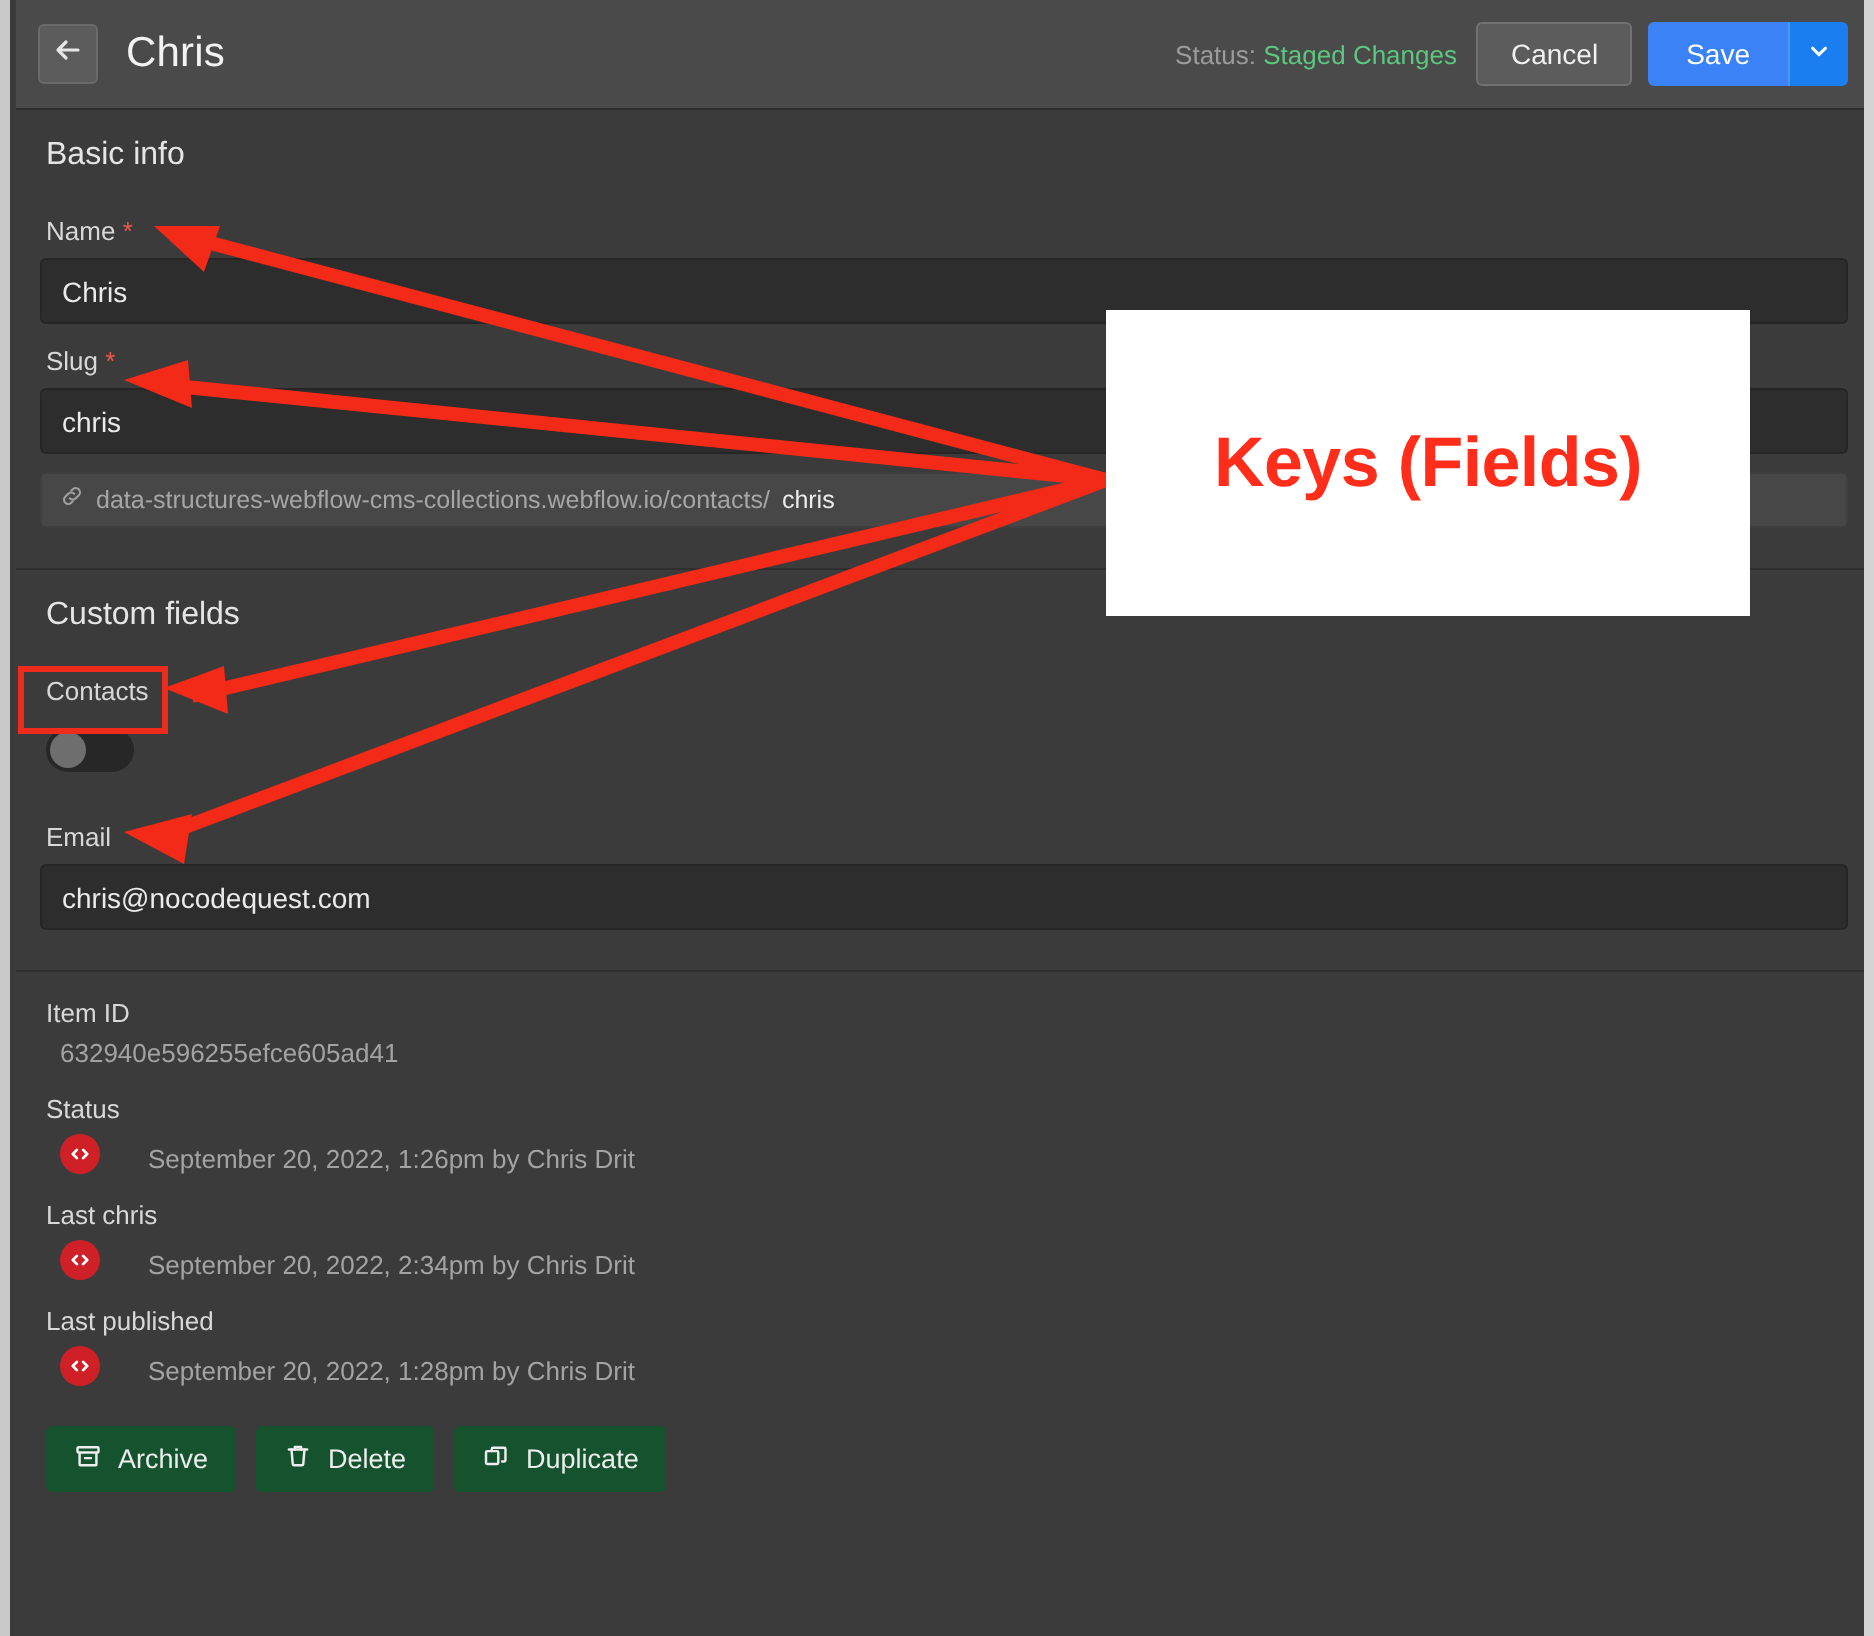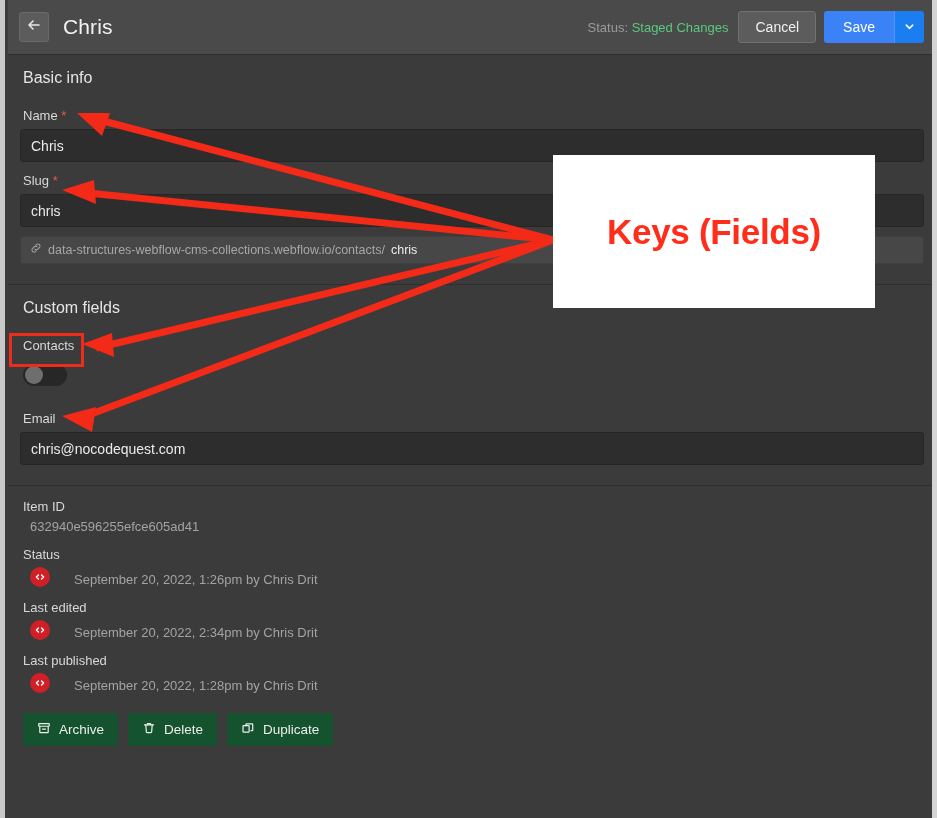--- a/index.html
+++ b/index.html
@@ -329,21 +329,21 @@
     <div class="meta-label">Status</div>
     <div class="meta-row">
       <span class="meta-badge">
         <svg viewBox="0 0 14 14" fill="none" stroke="#ffffff" stroke-width="1.6" stroke-linecap="round" stroke-linejoin="round">
           <path d="M5.2 4.6L2.8 7l2.4 2.4M8.8 4.6L11.2 7l-2.4 2.4"></path>
         </svg>
       </span>
       <span class="meta-value">September 20, 2022, 1:26pm by Chris Drit</span>
     </div>
 
-    <div class="meta-label">Last edited</div>
+    <div class="meta-label">Last chris</div>
     <div class="meta-row">
       <span class="meta-badge">
         <svg viewBox="0 0 14 14" fill="none" stroke="#ffffff" stroke-width="1.6" stroke-linecap="round" stroke-linejoin="round">
           <path d="M5.2 4.6L2.8 7l2.4 2.4M8.8 4.6L11.2 7l-2.4 2.4"></path>
         </svg>
       </span>
       <span class="meta-value">September 20, 2022, 2:34pm by Chris Drit</span>
     </div>
 
     <div class="meta-label">Last published</div>

